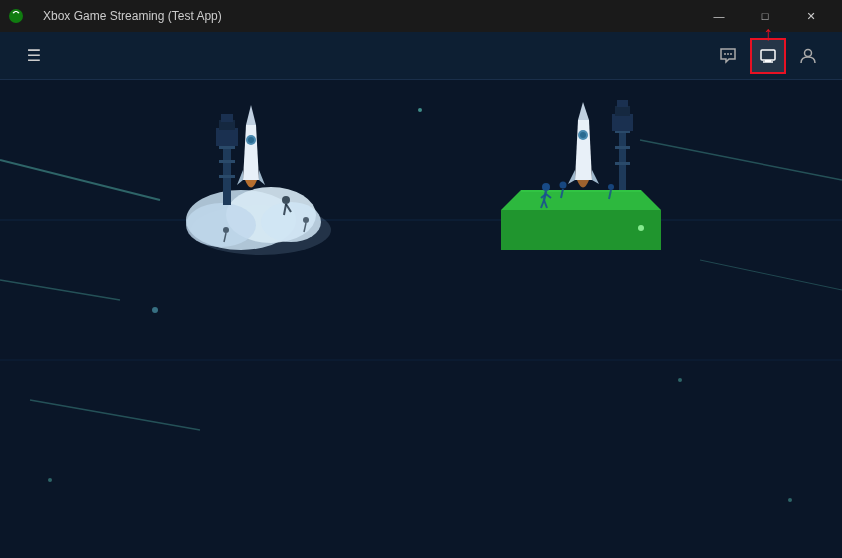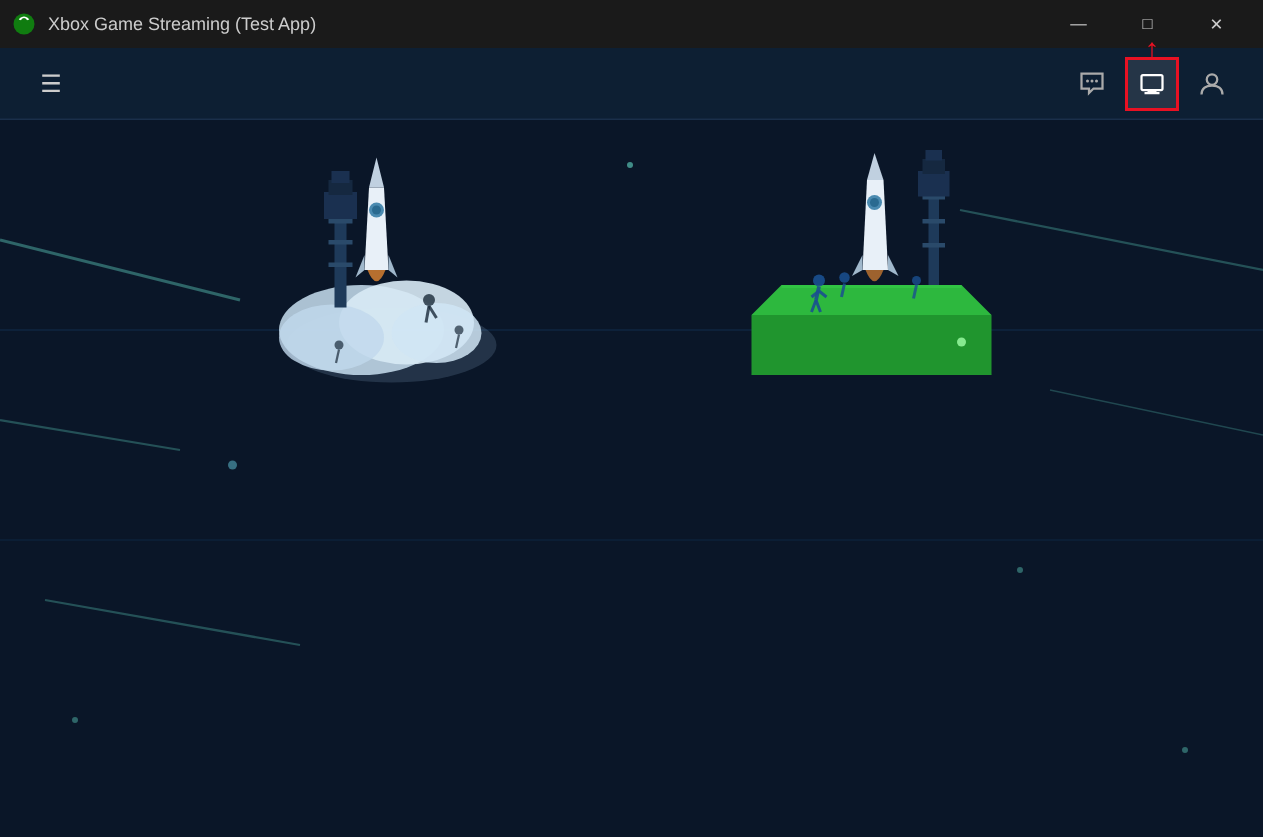--- a/index.html
+++ b/index.html
@@ -18,21 +18,21 @@
       height: 32px;
       background: #1a1a1a;
       display: flex;
       align-items: center;
       justify-content: space-between;
       padding: 0 8px;
     }
     .title-bar-left {
       display: flex;
       align-items: center;
-      gap: 8px;
+      gap: 19px;
     }
     .title-bar-icon {
       width: 16px;
       height: 16px;
     }
     .title-bar-title {
       font-size: 12px;
       color: #ccc;
     }
     .title-bar-controls {

